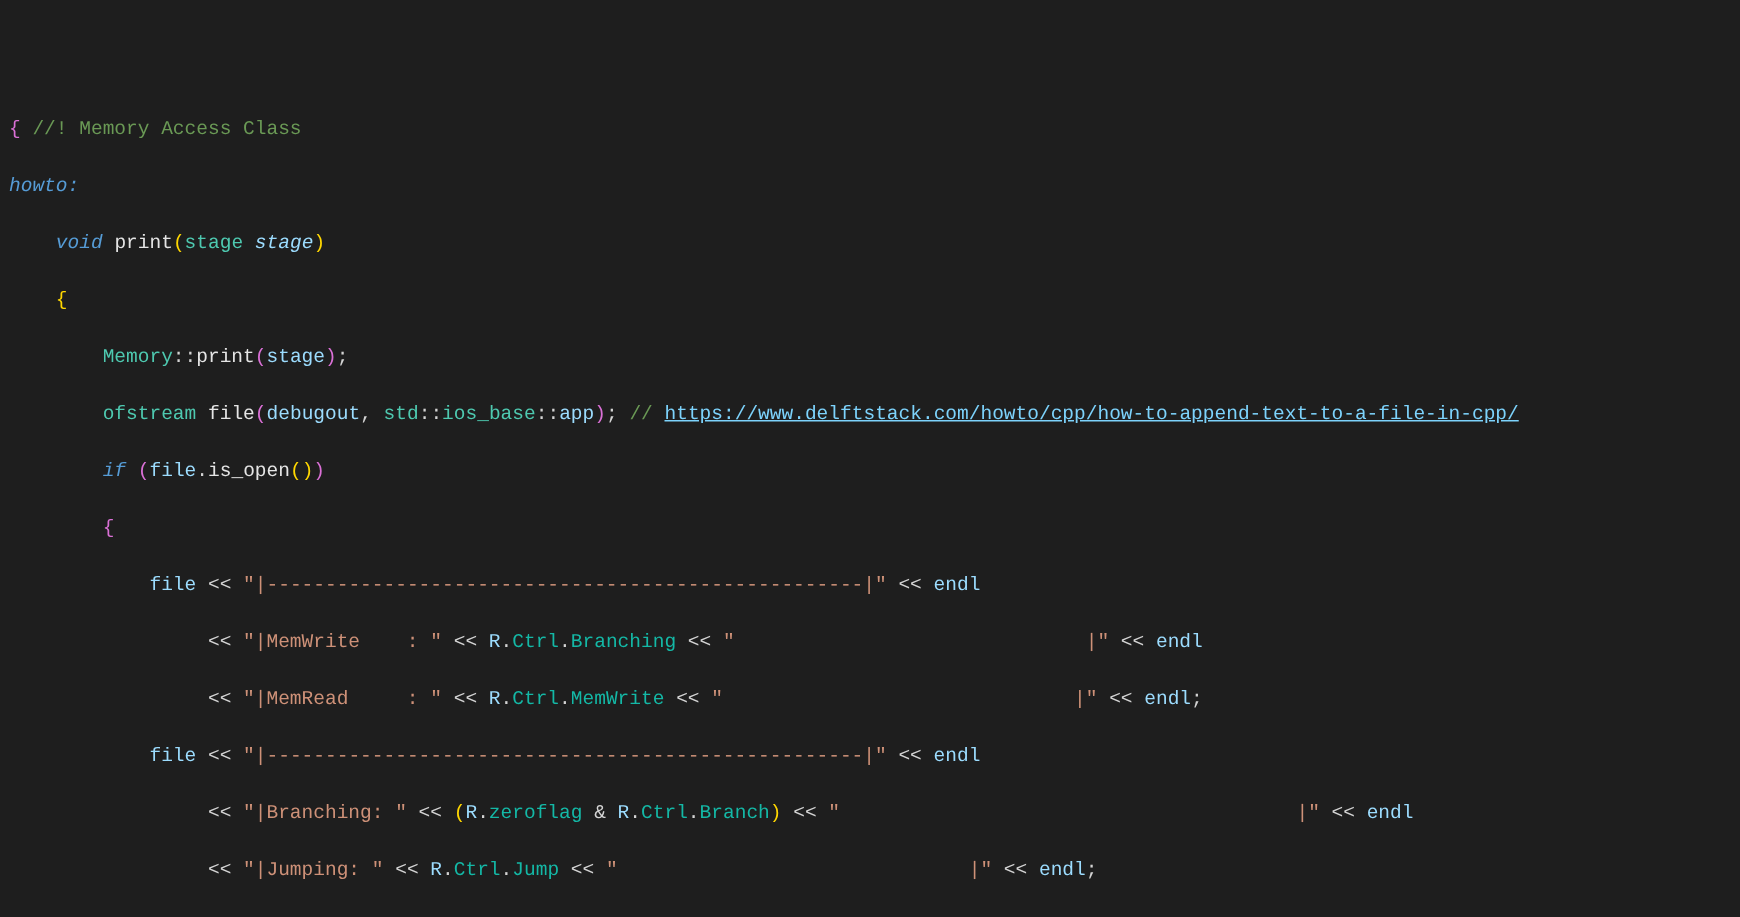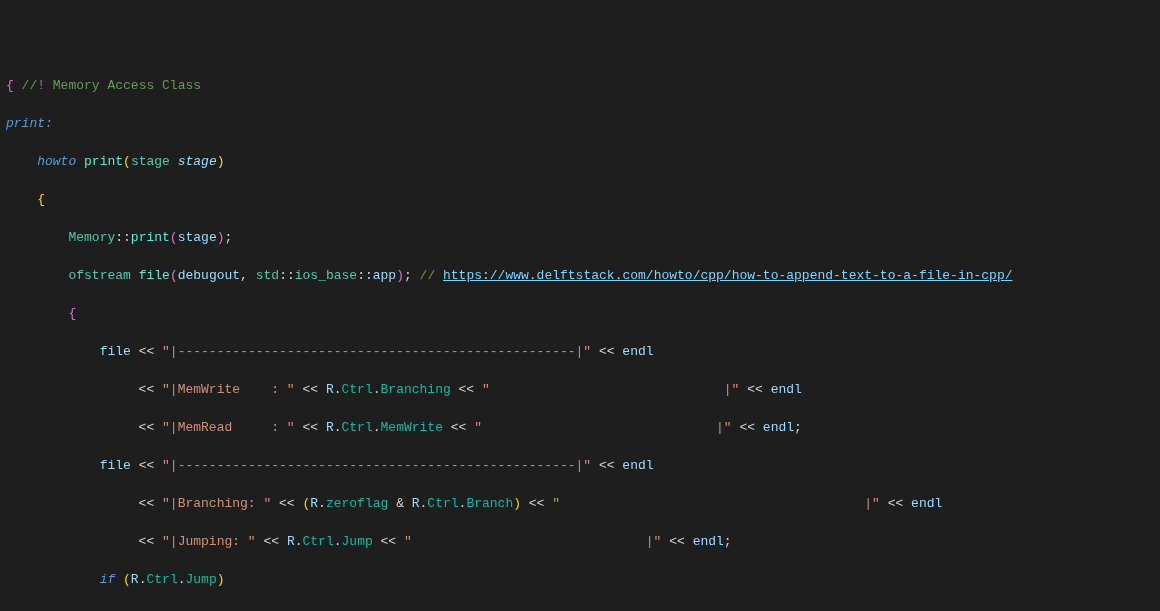--- a/index.html
+++ b/index.html
@@ -13,40 +13,41 @@
     white-space: pre;
     overflow-x: auto;
   }
   .editor {
     padding: 0 0 0 6px;
   }
   .line { display: block; }
   .c-comment { color: #6a9955; }
   .c-keyword { color: #569cd6; font-style: italic; }
   .c-type { color: #4ec9b0; }
-  .c-func { color: #5eead4; }
+  .c-func { color: #e5e5e5; }
   .c-var { color: #9cdcfe; }
   .c-param { color: #9cdcfe; font-style: italic; }
   .c-string { color: #ce9178; }
   .c-member { color: #14b8a6; }
   .c-link { color: #7dd3fc; text-decoration: underline; }
   .c-brace2 { color: #ffd700; }
   .c-brace3 { color: #da70d6; }
 </style>
 </head>
 <body>
 
 
 <div class="editor">
 <span class="line"><span class="c-brace3">{</span><span class="c-comment"> //! Memory Access Class</span></span>
-<span class="line"><span class="c-keyword">print:</span></span>
-<span class="line">    <span class="c-keyword">howto</span> <span class="c-func">print</span><span class="c-brace2">(</span><span class="c-type">stage</span> <span class="c-param">stage</span><span class="c-brace2">)</span></span>
+<span class="line"><span class="c-keyword">howto:</span></span>
+<span class="line">    <span class="c-keyword">void</span> <span class="c-func">print</span><span class="c-brace2">(</span><span class="c-type">stage</span> <span class="c-param">stage</span><span class="c-brace2">)</span></span>
 <span class="line">    <span class="c-brace2">{</span></span>
 <span class="line">        <span class="c-type">Memory</span>::<span class="c-func">print</span><span class="c-brace3">(</span><span class="c-var">stage</span><span class="c-brace3">)</span>;</span>
 <span class="line">        <span class="c-type">ofstream</span> <span class="c-func">file</span><span class="c-brace3">(</span><span class="c-var">debugout</span>, <span class="c-type">std</span>::<span class="c-type">ios_base</span>::<span class="c-var">app</span><span class="c-brace3">)</span>; <span class="c-comment">// </span><span class="c-link">https://www.delftstack.com/howto/cpp/how-to-append-text-to-a-file-in-cpp/</span></span>
+<span class="line">        <span class="c-keyword">if</span> <span class="c-brace3">(</span><span class="c-var">file</span>.<span class="c-func">is_open</span><span class="c-brace2">()</span><span class="c-brace3">)</span></span>
 <span class="line">        <span class="c-brace3">{</span></span>
 <span class="line">            <span class="c-var">file</span> &lt;&lt; <span class="c-string">"|---------------------------------------------------|"</span> &lt;&lt; <span class="c-var">endl</span></span>
 <span class="line">                 &lt;&lt; <span class="c-string">"|MemWrite    : "</span> &lt;&lt; <span class="c-var">R</span>.<span class="c-member">Ctrl</span>.<span class="c-member">Branching</span> &lt;&lt; <span class="c-string">"                              |"</span> &lt;&lt; <span class="c-var">endl</span></span>
 <span class="line">                 &lt;&lt; <span class="c-string">"|MemRead     : "</span> &lt;&lt; <span class="c-var">R</span>.<span class="c-member">Ctrl</span>.<span class="c-member">MemWrite</span> &lt;&lt; <span class="c-string">"                              |"</span> &lt;&lt; <span class="c-var">endl</span>;</span>
 <span class="line">            <span class="c-var">file</span> &lt;&lt; <span class="c-string">"|---------------------------------------------------|"</span> &lt;&lt; <span class="c-var">endl</span></span>
 <span class="line">                 &lt;&lt; <span class="c-string">"|Branching: "</span> &lt;&lt; <span class="c-brace2">(</span><span class="c-var">R</span>.<span class="c-member">zeroflag</span> &amp; <span class="c-var">R</span>.<span class="c-member">Ctrl</span>.<span class="c-member">Branch</span><span class="c-brace2">)</span> &lt;&lt; <span class="c-string">"                                       |"</span> &lt;&lt; <span class="c-var">endl</span></span>
 <span class="line">                 &lt;&lt; <span class="c-string">"|Jumping: "</span> &lt;&lt; <span class="c-var">R</span>.<span class="c-member">Ctrl</span>.<span class="c-member">Jump</span> &lt;&lt; <span class="c-string">"                              |"</span> &lt;&lt; <span class="c-var">endl</span>;</span>
 <span class="line">            <span class="c-keyword">if</span> <span class="c-brace2">(</span><span class="c-var">R</span>.<span class="c-member">Ctrl</span>.<span class="c-member">Jump</span><span class="c-brace2">)</span></span>
 
 

